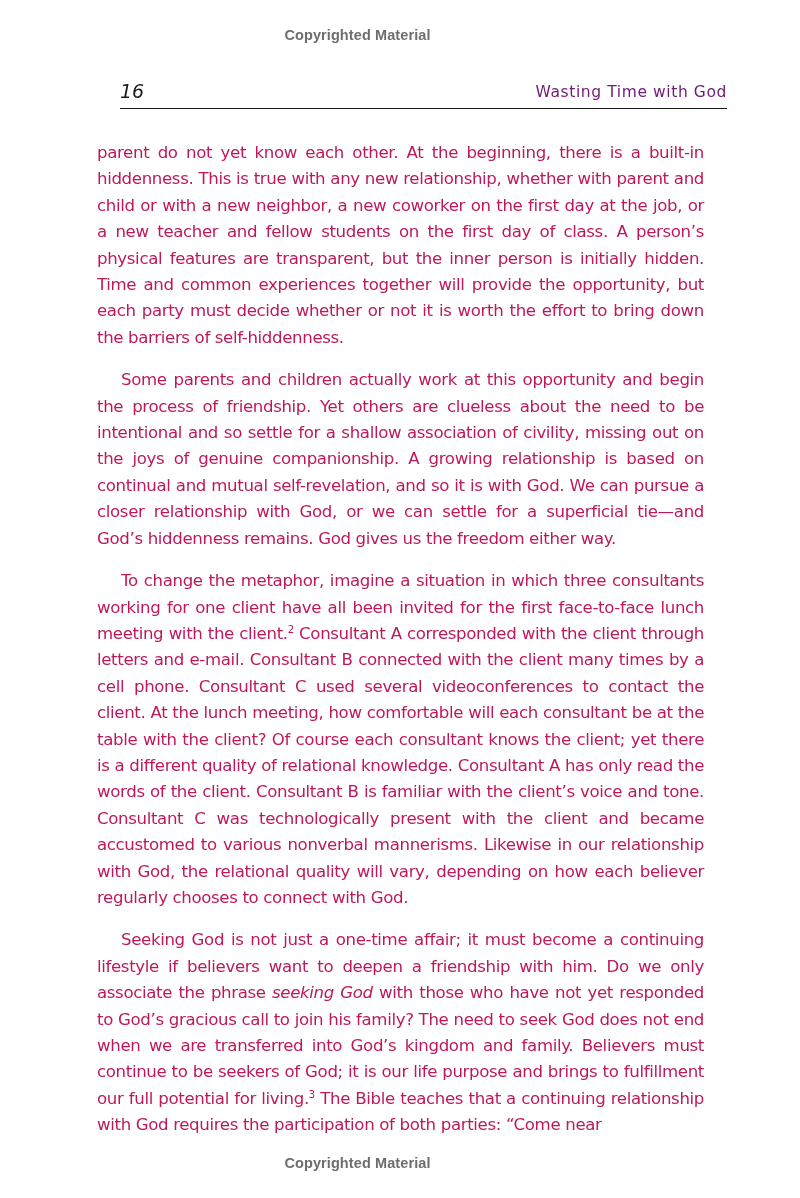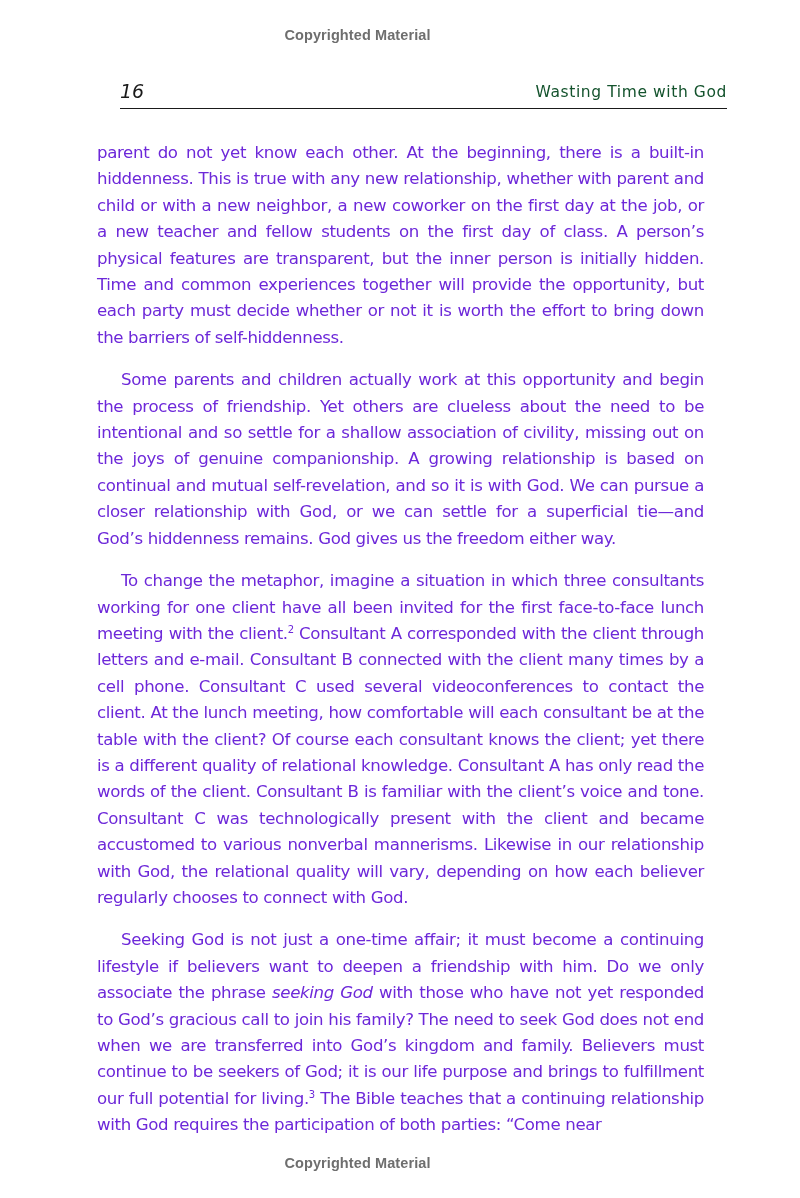--- a/index.html
+++ b/index.html
@@ -46,33 +46,33 @@
       font-size: 19px;
       color: #1a1a1a;
     }
     .running-title {
       position: absolute;
       right: 0;
       top: 5px;
       font-family: "DejaVu Sans", sans-serif;
       font-size: 15.5px;
       letter-spacing: 0.6px;
-      color: #14532d;
+      color: #701a75;
     }
 
     .body-text {
       position: absolute;
       left: 97px;
       top: 140px;
       width: 607px;
       font-family: "DejaVu Sans", sans-serif;
       font-size: 16.6px;
       line-height: 26.4px;
       text-align: justify;
-      color: #6d28d9;
+      color: #be185d;
       letter-spacing: -0.35px;
       word-spacing: 0px;
     }
     .body-text p {
       margin: 0;
     }
     .body-text p.indent {
       text-indent: 24px;
       margin-top: 16px;
     }

